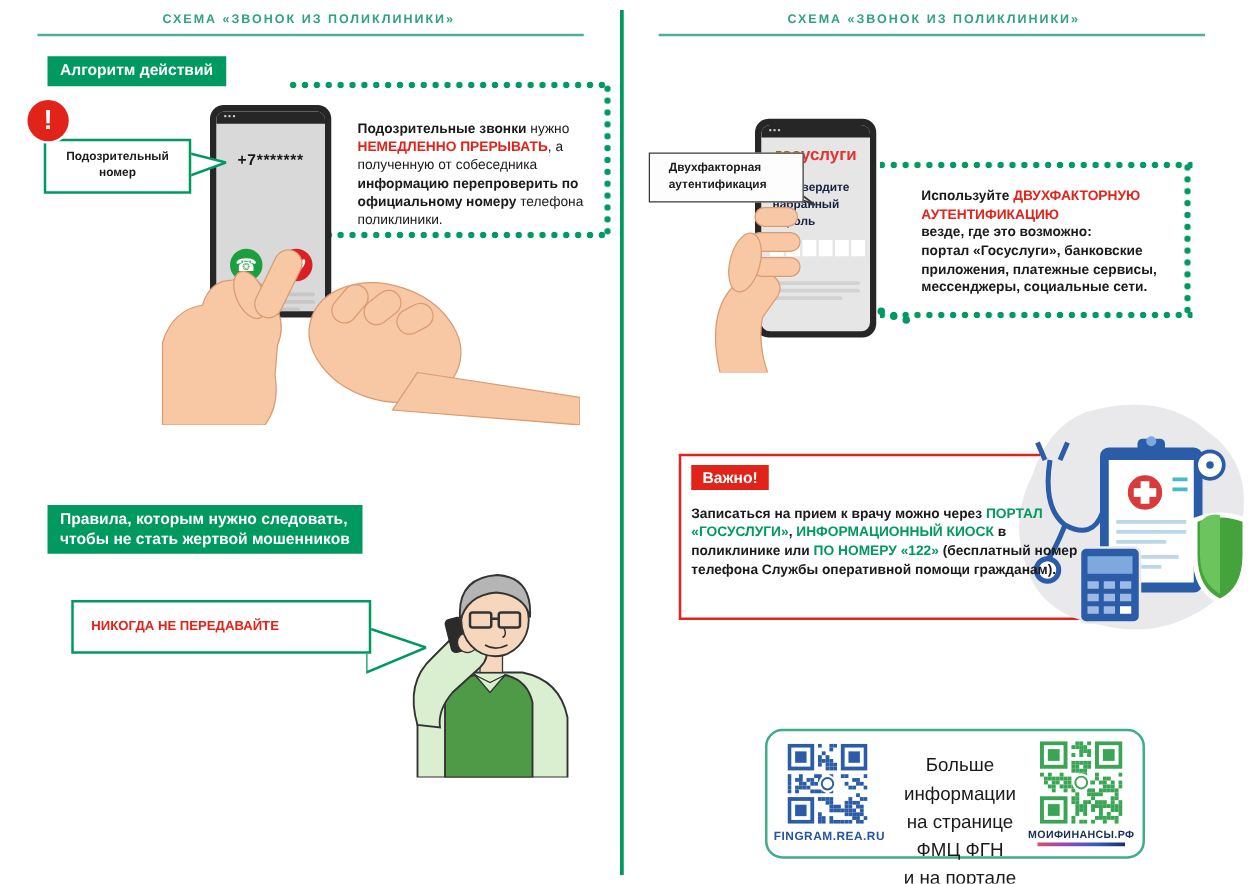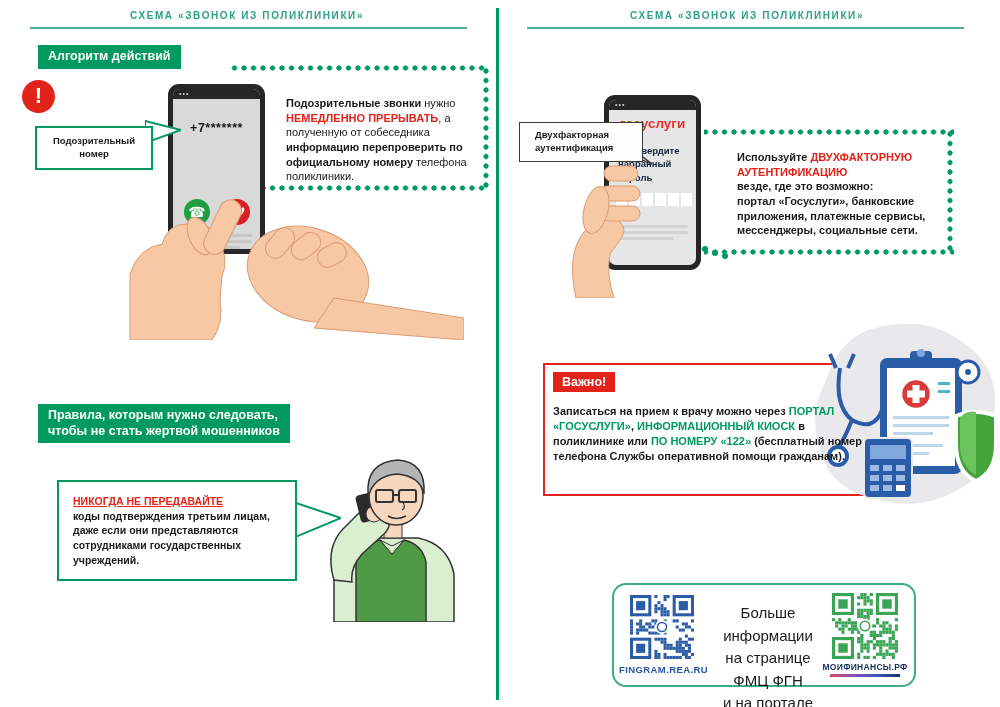--- a/index.html
+++ b/index.html
@@ -87,21 +87,21 @@
   <div class="abs dots-h" style="left:228px;top:184px;width:260px;"></div>
 
   <div class="abs advice" style="left:286px;top:76px;width:192px;margin-top:20px;">
     <span class="b">Подозрительные звонки</span><span> нужно </span><span class="b red">НЕМЕДЛЕННО ПРЕРЫВАТЬ</span><span>, а полученную от собеседника </span><span class="b">информацию перепроверить по официальному номеру</span><span> телефона поликлиники.</span>
   </div>
 
   <div class="abs warn" style="left:22px;top:80px;z-index:5;">
     <span>!</span>
   </div>
 
-  <div class="abs bubble" style="left:35px;top:126px;width:108px;padding:7px 3px;z-index:4;text-align:center;font-size:9.5px;font-weight:700;line-height:1.35;">
+  <div class="abs bubble" style="left:35px;top:111px;width:108px;padding:7px 3px;z-index:4;text-align:center;font-size:9.5px;font-weight:700;line-height:1.35;">
     <span>Подозрительный номер</span>
   </div>
   <svg class="abs" style="left:145px;top:118px;z-index:3;" width="36" height="28" viewBox="0 0 36 28">
     <polygon points="0,3 36,12 0,25" fill="#fff" stroke="#00995f" stroke-width="2"></polygon>
   </svg>
 
   <div class="abs phone-frame" style="left:168px;top:84px;width:97px;height:170px;z-index:2;">
     <div class="phone-screen screen-gray">
       <div class="phone-topbar">•••</div>
       <div style="position:absolute;left:0;top:32px;width:100%;text-align:center;font-size:12.5px;font-weight:700;letter-spacing:.5px;color:#1a1a1a;">+7*******</div>
@@ -129,22 +129,21 @@
   </svg>
 
   <div class="abs" style="left:38px;top:404px;">
     <span class="badge" style="padding:4px 10px;">
       <span style="display:block;">Правила, которым нужно следовать,</span>
       <span style="display:block;">чтобы не стать жертвой мошенников</span>
     </span>
   </div>
 
   <div class="abs bubble" style="left:57px;top:480px;width:208px;padding:12px 14px;font-size:10.5px;font-weight:700;line-height:1.4;z-index:4;">
-    <span class="red" style="display:block;text-decoration:underline;">НИКОГДА НЕ ПЕРЕДАВАЙТЕ</span>
-    <span>коды подтверждения третьим лицам, даже если они представляются сотрудниками государственных учреждений.</span>
+    <span class="red" style="display:block;">НИКОГДА НЕ ПЕРЕДАВАЙТЕ</span>
   </div>
   <svg class="abs" style="left:293px;top:498px;z-index:3;" width="48" height="46" viewBox="0 0 48 46">
     <polygon points="0,4 48,20 0,40" fill="#fff" stroke="#00995f" stroke-width="2"></polygon>
   </svg>
 
   <svg class="abs" style="left:300px;top:450px;" width="170" height="172" viewBox="0 0 170 172">
 
     <path d="M34,172 L34,124 Q40,94 72,88 L118,88 Q148,94 154,124 L154,172 Z" fill="#d9efd0" stroke="#333" stroke-width="1.5"></path>
 
     <path d="M56,172 L56,112 Q60,94 80,90 L92,102 L104,90 Q122,94 126,112 L126,172 Z" fill="#4f9a47" stroke="#333" stroke-width="1.5"></path>

